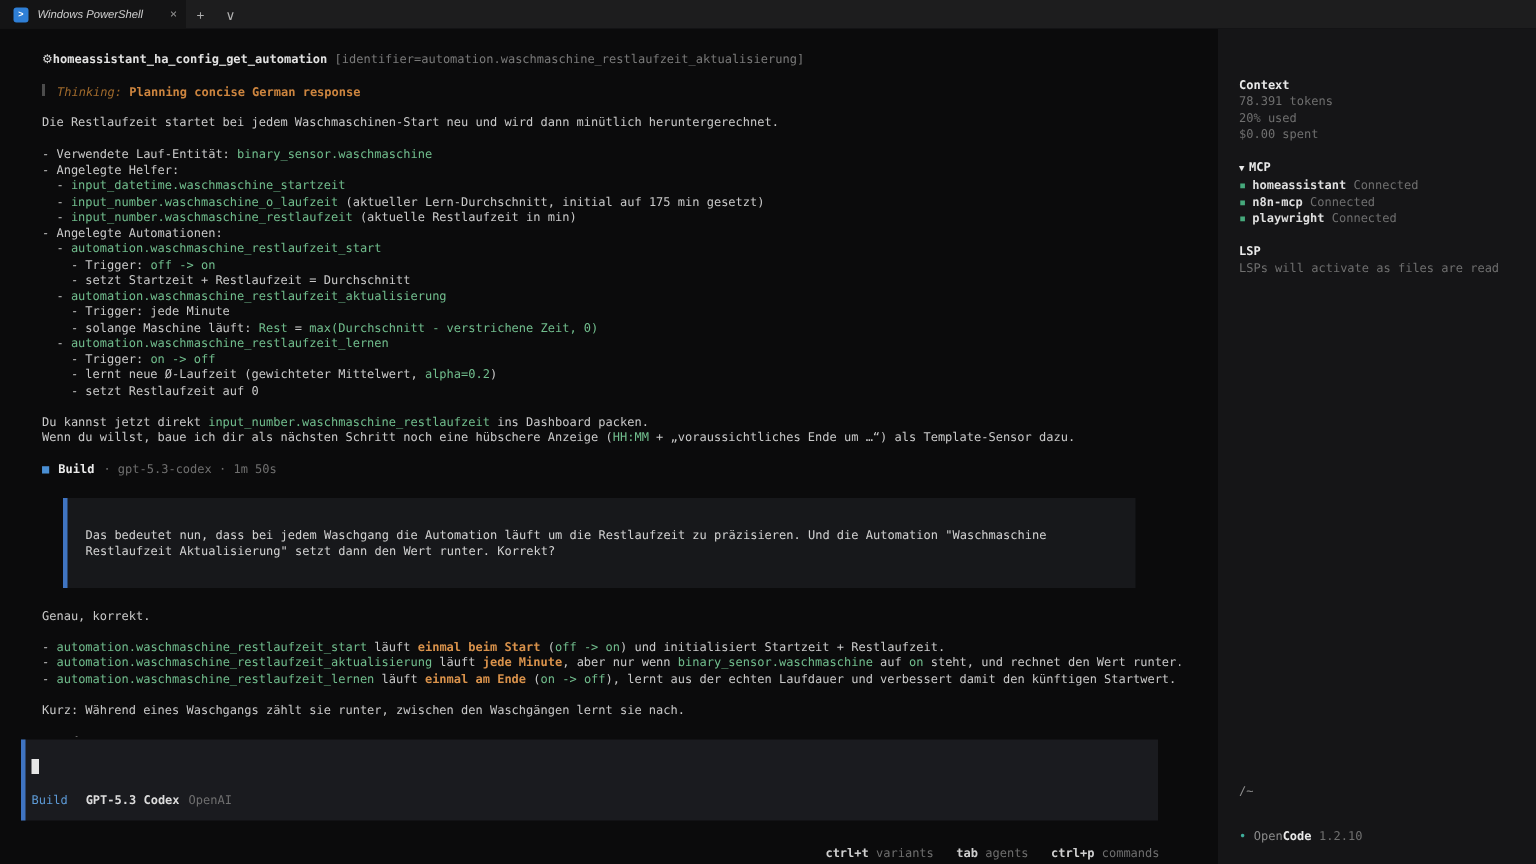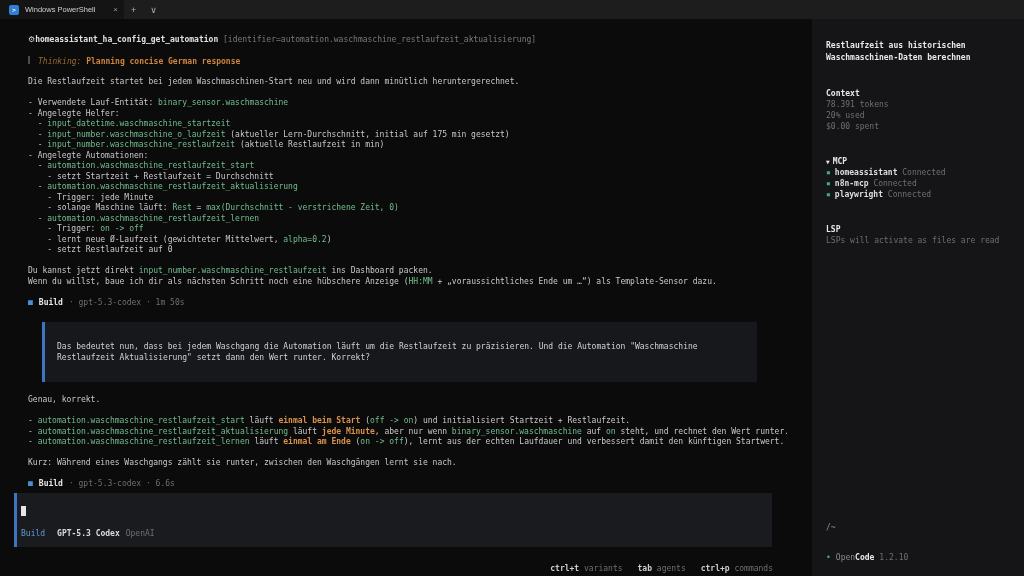--- a/index.html
+++ b/index.html
@@ -14,21 +14,21 @@
     height:19px; background:#1d1d1e; display:flex; align-items:stretch;
     font-family:"Liberation Sans", sans-serif;
   }
   .tab {
     width:124px; background:#141415; display:flex; align-items:center;
     padding:0 6px 0 9px; gap:6px; cursor:default;
   }
   .ps-icon { width:10px; height:10px; min-width:10px; background:#2f7fd6; border-radius:2px;
     display:flex; align-items:center; justify-content:center; }
   .ps-gt { color:#fff; font-size:6px; font-weight:bold; line-height:1; }
-  .tab-title { color:#cfcfcf; font-size:7.5px; flex:1; white-space:nowrap; overflow:hidden; }
+  .tab-title { color:#cfcfcf; font-size:7.5px; flex:1; white-space:nowrap; overflow:hidden;font-style:italic; }
   .tab-close { color:#9a9a9a; font-size:8px; padding-left:4px; }
   .tb-btn { color:#b0b0b0; font-size:9px; display:flex; align-items:center; padding:0 7px; }
 
   
   .app { display:flex; height:557px;gap:25px; }
   .main { flex:1; min-width:0; display:flex; flex-direction:column; }
   .output { flex:1; padding:16px 8px 0 28px; overflow:hidden; }
 
   
   .tl { height:10.5px; line-height:10.5px; font-size:8px; white-space:pre; color:#c9c9c9; }
@@ -67,21 +67,21 @@
     padding-right:14px; font-size:8px; gap:15px;margin-top:10px; }
   .hint-key { color:#cfcfcf; font-weight:bold; }
   .hint-label { color:#6f6f6f; }
 
   
   .sidebar {
     width:212px; background:#151517; display:flex; flex-direction:column;
     padding:21px 14px 13px 14px; font-size:8px;
   }
   .sb-title { color:#e9e9e9; font-weight:bold; line-height:12px; }
-  .sb-section { margin-top:24px; }
+  .sb-section { margin-top:11px; }
   .sb-head { color:#e9e9e9; font-weight:bold; line-height:11px; }
   .sb-dim { color:#6f6f6f; line-height:11px; white-space:nowrap; }
   .tri { color:#e9e9e9; font-size:6px; margin-right:3px; }
   .mcp-item { line-height:11px; white-space:nowrap; }
   .dot { color:#46a97c; margin-right:4px; }
   .mcp-name { color:#dedede; font-weight:bold; }
   .mcp-status { color:#6f6f6f; }
   .sb-spacer { flex:1; }
   .sb-path { color:#8f8f8f; line-height:11px; margin-bottom:19px; }
   .sb-brand { line-height:11px; white-space:nowrap; }
@@ -115,20 +115,21 @@
         <div class="gap"></div>
         <div class="tl"><span class="s-d">Die Restlaufzeit startet bei jedem Waschmaschinen-Start neu und wird dann minütlich heruntergerechnet.</span></div>
         <div class="gap"></div>
         <div class="tl"><span class="s-d">- Verwendete Lauf-Entität: </span><span class="s-g">binary_sensor.waschmaschine</span></div>
         <div class="tl"><span class="s-d">- Angelegte Helfer:</span></div>
         <div class="tl"><span class="s-d">  - </span><span class="s-g">input_datetime.waschmaschine_startzeit</span></div>
         <div class="tl"><span class="s-d">  - </span><span class="s-g">input_number.waschmaschine_o_laufzeit</span><span class="s-d"> (aktueller Lern-Durchschnitt, initial auf 175 min gesetzt)</span></div>
         <div class="tl"><span class="s-d">  - </span><span class="s-g">input_number.waschmaschine_restlaufzeit</span><span class="s-d"> (aktuelle Restlaufzeit in min)</span></div>
         <div class="tl"><span class="s-d">- Angelegte Automationen:</span></div>
         <div class="tl"><span class="s-d">  - </span><span class="s-g">automation.waschmaschine_restlaufzeit_start</span></div>
+        <div class="tl"><span class="s-d">    - Trigger: </span><span class="s-g">off -&gt; on</span></div>
         <div class="tl"><span class="s-d">    - setzt Startzeit + Restlaufzeit = Durchschnitt</span></div>
         <div class="tl"><span class="s-d">  - </span><span class="s-g">automation.waschmaschine_restlaufzeit_aktualisierung</span></div>
         <div class="tl"><span class="s-d">    - Trigger: jede Minute</span></div>
         <div class="tl"><span class="s-d">    - solange Maschine läuft: </span><span class="s-g">Rest</span><span class="s-d"> = </span><span class="s-g">max(Durchschnitt - verstrichene Zeit, 0)</span></div>
         <div class="tl"><span class="s-d">  - </span><span class="s-g">automation.waschmaschine_restlaufzeit_lernen</span></div>
         <div class="tl"><span class="s-d">    - Trigger: </span><span class="s-g">on -&gt; off</span></div>
         <div class="tl"><span class="s-d">    - lernt neue Ø-Laufzeit (gewichteter Mittelwert, </span><span class="s-g">alpha=0.2</span><span class="s-d">)</span></div>
         <div class="tl"><span class="s-d">    - setzt Restlaufzeit auf 0</span></div>
         <div class="gap"></div>
         <div class="tl"><span class="s-d">Du kannst jetzt direkt </span><span class="s-g">input_number.waschmaschine_restlaufzeit</span><span class="s-d"> ins Dashboard packen.</span></div>
@@ -157,21 +158,20 @@
     </div>
 
     <div class="hints">
       <span class="hint"><span class="hint-key">ctrl+t</span> <span class="hint-label">variants</span></span>
       <span class="hint"><span class="hint-key">tab</span> <span class="hint-label">agents</span></span>
       <span class="hint"><span class="hint-key">ctrl+p</span> <span class="hint-label">commands</span></span>
     </div>
   </div>
 
   <div class="sidebar">
-    <div class="sb-title">Restlaufzeit aus historischen Waschmaschinen-Daten berechnen</div>
 
     <div class="sb-section">
       <div class="sb-head">Context</div>
       <div class="sb-dim">78.391 tokens</div>
       <div class="sb-dim">20% used</div>
       <div class="sb-dim">$0.00 spent</div>
     </div>
 
     <div class="sb-section">
       <div class="sb-head"><span class="tri">▼</span><span>MCP</span></div>

